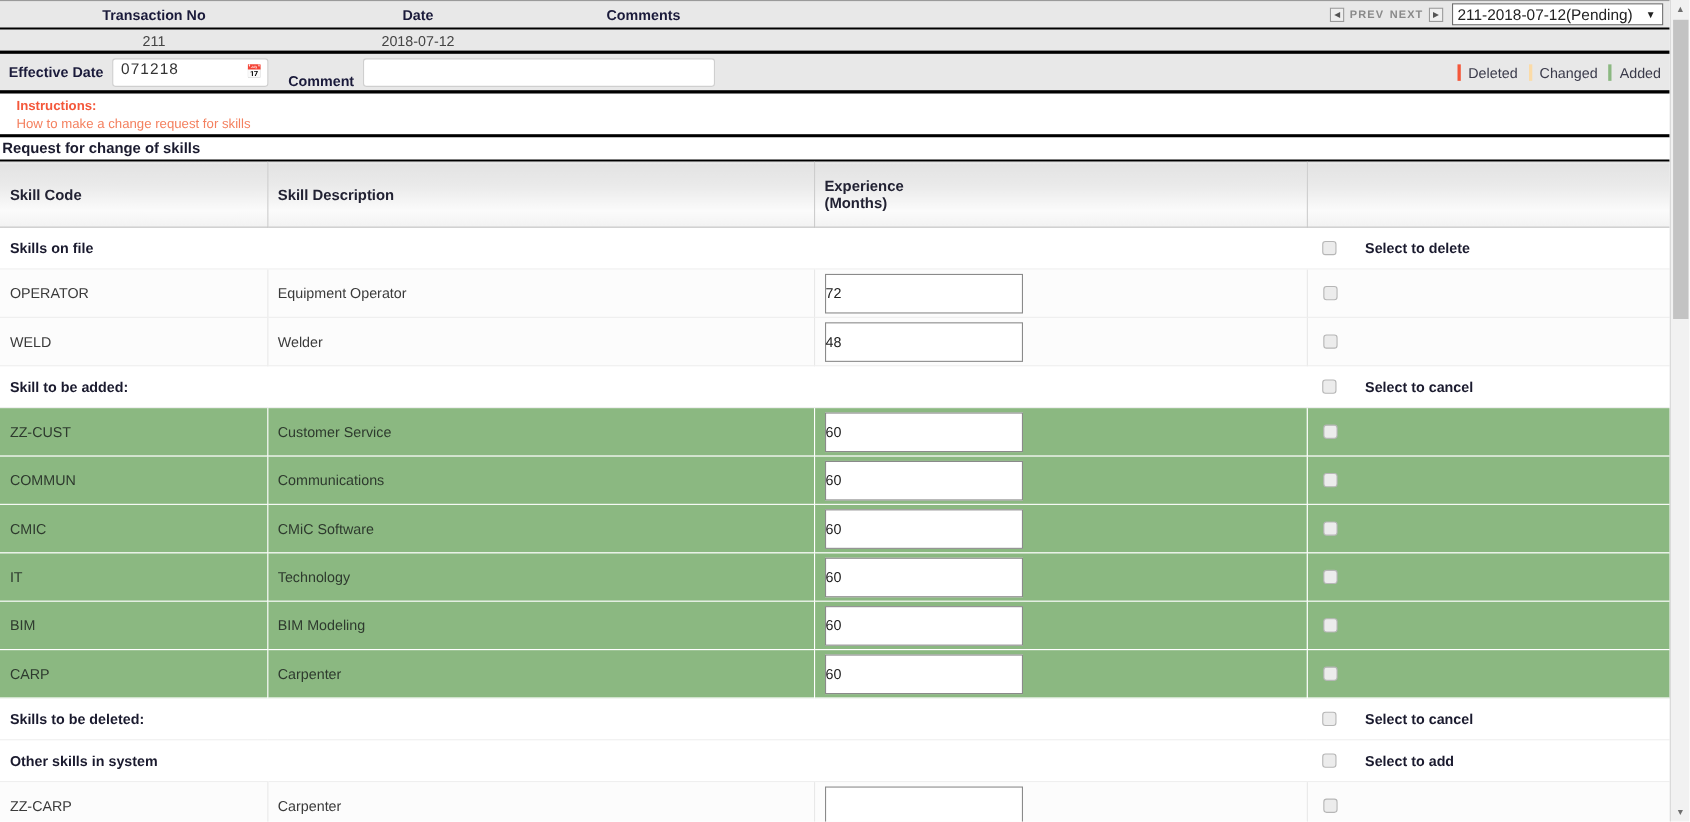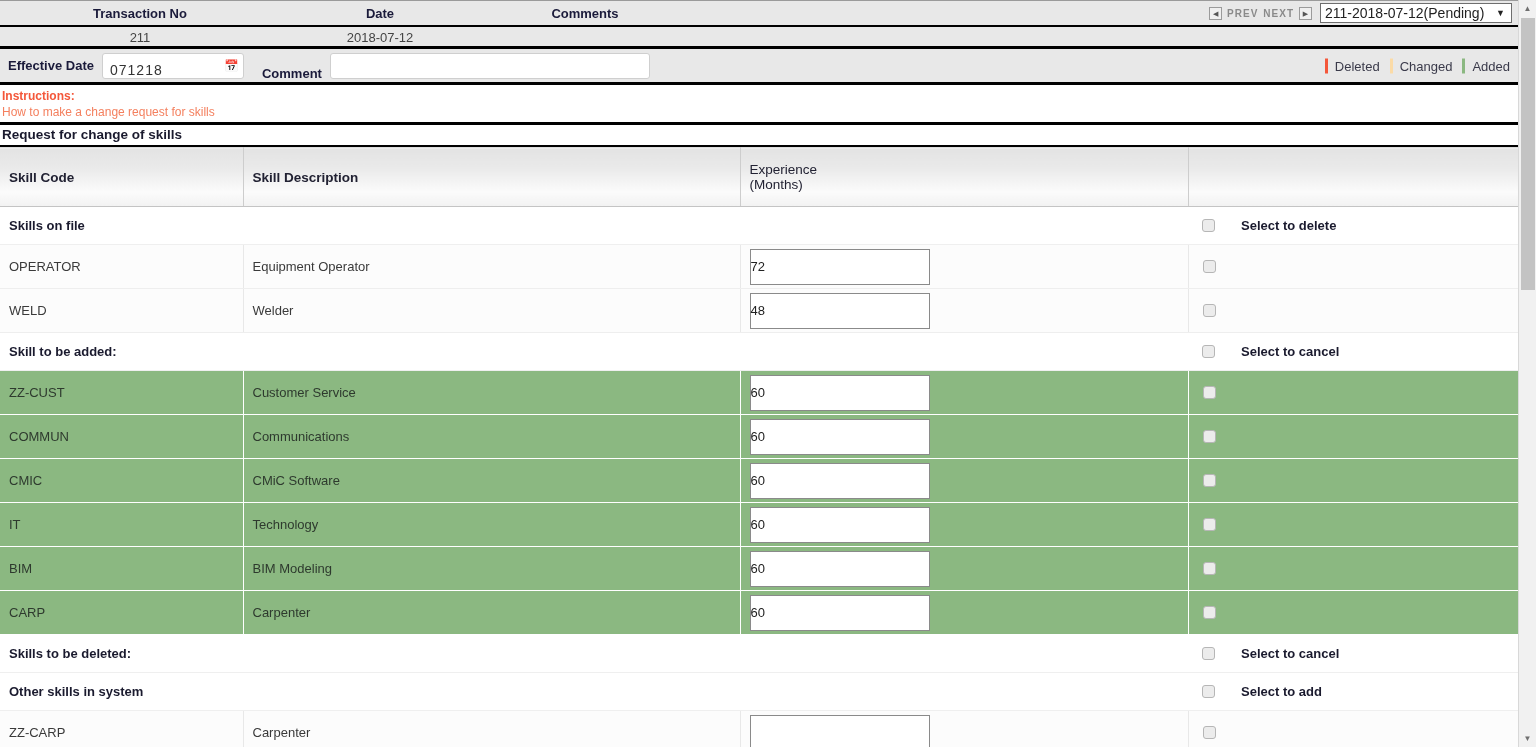--- a/index.html
+++ b/index.html
@@ -113,21 +113,21 @@
   .eff-label {
     font-size: 13px; font-weight: bold; color: #1a1a3a;
     margin-right: 8px;
   }
   .date-input {
     position: relative;
     width: 142px; height: 26px;
     background: #fff;
     border: 1px solid #cfcfcf;
     border-radius: 3px;
-    display: flex; align-items: flex-end;
+    display: flex; align-items: flex-start;
     padding-left: 7px;
     font-size: 14px; color: #333;
     letter-spacing: 1px;
   }
   .cal-icon {
     position: absolute; right: 6px; top: 50%;
     transform: translateY(-50%);
     width: 13px; height: 13px;
     line-height: 13px;
     font-size: 12px;
@@ -153,21 +153,21 @@
     display: flex; 
     font-size: 13px; color: #3a3a4a;
   }
   .legend .item { display: flex; align-items: center; margin-left: 10px; }
   .legend .bar { width: 3px; height: 15px; margin-right: 7px; display:inline-block;}
   .legend .txt { }
 
   
   .instructions {
     border-bottom: 3px solid #000;
-    padding: 3px 0 2px 2px;
+    padding: 3px 0 2px 15px;
     background: #fff;
   }
   .instr-title {
     font-size: 12px; font-weight: bold; color: #f4573a;
     line-height: 16px;
   }
   .instr-link {
     font-size: 12px; color: #f4805f;
     line-height: 16px;
     cursor: pointer;
@@ -195,21 +195,21 @@
     border-bottom: 1px solid #c4c4c4;
     border-top: 1px solid #dcdcdc;
     text-align: left;
     vertical-align: middle;
     font-size: 13.5px;
     font-weight: bold;
     color: #222233;
     padding-left: 9px;
   }
   .tbl thead th:last-child { border-right: none; }
-  .tbl thead th .sub { display: block; font-weight: normal; }
+  .tbl thead th .sub { display: block; font-weight: bold; }
 
   .tbl td {
     border-right: 1px solid #e8e8e8;
     border-bottom: 1px solid #eeeeee;
     font-size: 13px;
     color: #3a3a3a;
     padding-left: 9px;
     vertical-align: middle;
     background: #fcfcfc;
   }

